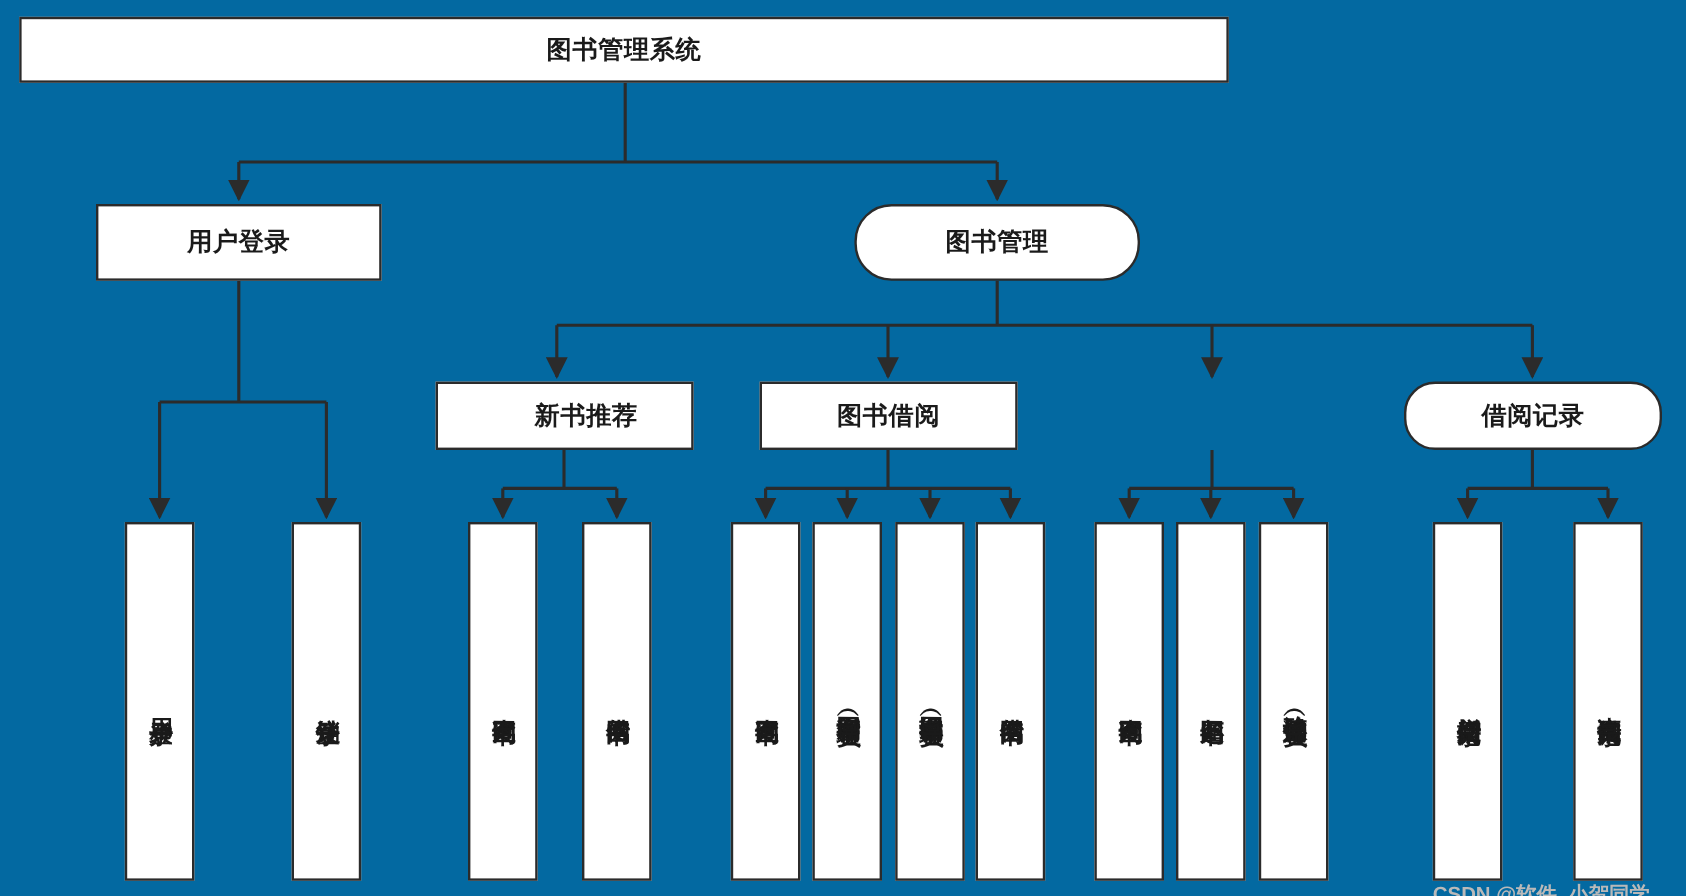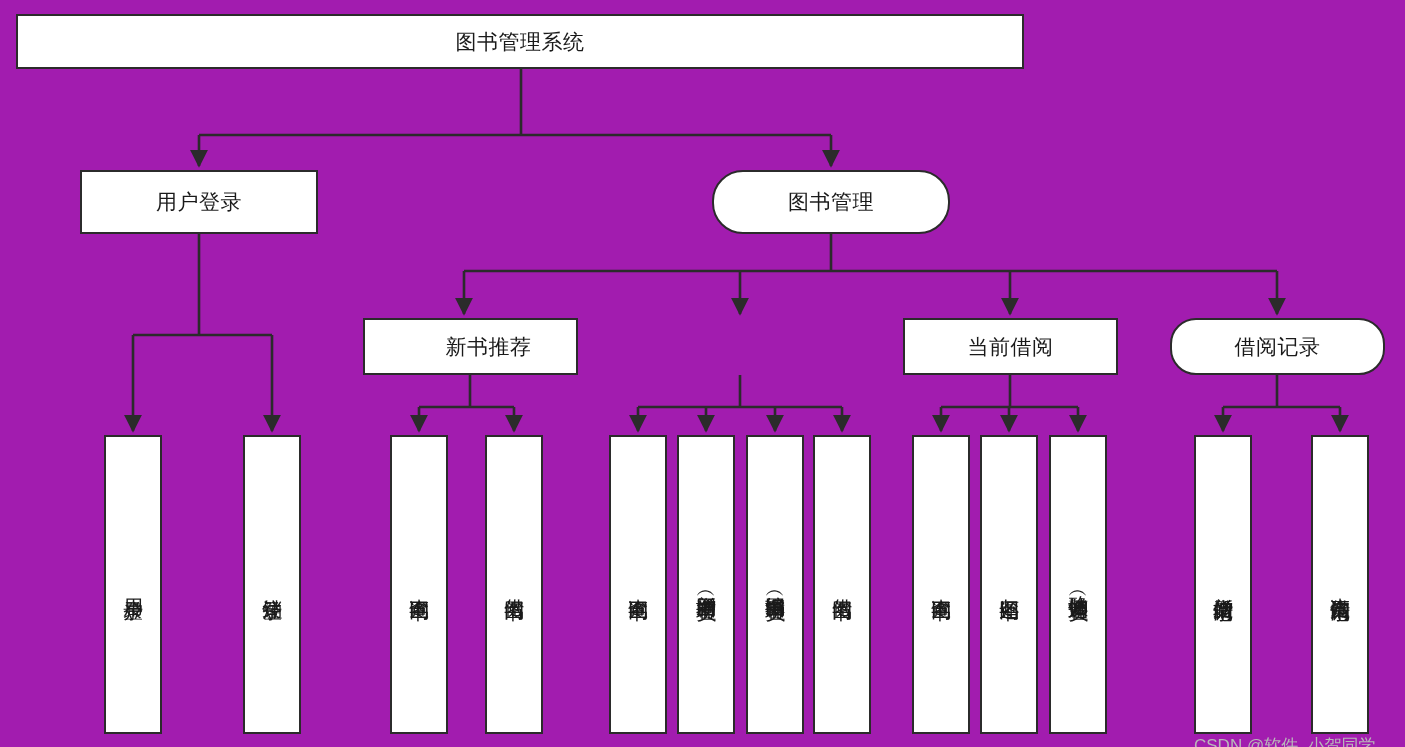--- a/index.html
+++ b/index.html
@@ -4,23 +4,24 @@
 <style>
   html, body {
     margin: 0;
     padding: 0;
     background: #ffffff;
   }
   #canvas {
     position: relative;
     width: 1405px;
     height: 747px;
-    background: #a21caf;
+    background: #0369a1;
     font-family: "Liberation Sans", "DejaVu Sans", sans-serif;
     overflow: hidden;
+    font-weight: bold;
   }
   #connectors {
     position: absolute;
     left: 0;
     top: 0;
     width: 1405px;
     height: 747px;
     pointer-events: none;
   }
   .node {
@@ -127,22 +128,22 @@
   <div class="node horiz" style="left:80px; top:170px; width:238px; height:64px;">
     <span>用户登录</span>
   </div>
   <div class="node horiz" style="left:712px; top:170px; width:238px; height:64px;border-radius:31px;">
     <span>图书管理</span>
   </div>
 
   <div class="node horiz" style="left:363px; top:318px; width:215px; height:57px;padding-left:36px;">
     <span>新书推荐</span>
   </div>
-  <div class="node horiz" style="left:903px; top:318px; width:215px; height:57px;">
-    <span>当前借阅</span>
+  <div class="node horiz" style="left:633px; top:318px; width:215px; height:57px;">
+    <span>图书借阅</span>
   </div>
   <div class="node horiz" style="left:1170px; top:318px; width:215px; height:57px;border-radius:26px;">
     <span>借阅记录</span>
   </div>
 
   <div class="node vert" style="left:104px; top:435px; width:58px; height:299px;">
     <span class="vlabel">用户登录</span>
   </div>
   <div class="node vert" style="left:243px; top:435px; width:58px; height:299px;">
     <span class="vlabel">注销登录</span>

